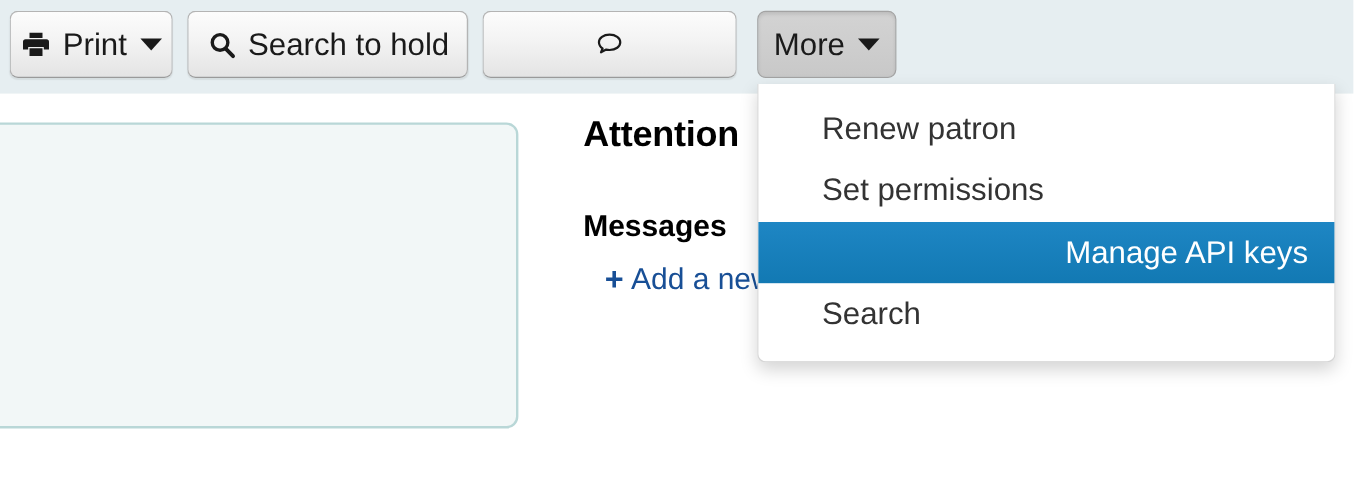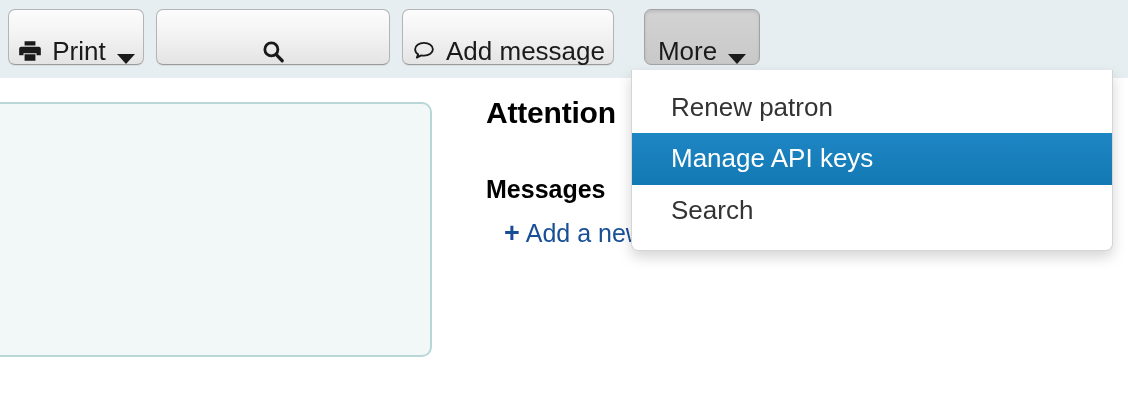--- a/index.html
+++ b/index.html
@@ -34,21 +34,21 @@
     background: #e6eef1;
     box-sizing: border-box;
   }
 
   .btn {
     position: absolute;
     top: 9px;
     height: 56px;
     box-sizing: border-box;
     display: flex;
-    align-items: flex-end;
+    align-items: center;
     justify-content: center;
     gap: 9px;
     padding: 0 18px;
     border: 1px solid #b4b4b4;
     border-bottom-color: #9a9a9a;
     border-radius: 7px;
     background: linear-gradient(to bottom, #fcfcfc 0%, #f3f3f3 45%, #e4e4e4 100%);
     color: #1a1a1a;
     font-size: 26px;
     line-height: 1;
@@ -61,21 +61,21 @@
 
   .btn.active {
     background: linear-gradient(to bottom, #d3d3d3 0%, #cdcdcd 60%, #c8c8c8 100%);
     border-color: #a3a3a3;
     box-shadow: inset 0 2px 3px rgba(0,0,0,0.10);
   }
 
   #btn-print      { left: 8px;   width: 136px; }
   #btn-search     { left: 156px; width: 234px; }
   #btn-addmsg     { left: 402px; width: 212px; }
-  #btn-more       { left: 631px; width: 116px; margin-left: 13px; }
+  #btn-more       { left: 631px; width: 116px; }
 
   .caret {
     width: 0; height: 0;
     border-left: 9px solid transparent;
     border-right: 9px solid transparent;
     border-top: 10px solid #1a1a1a;
     display: inline-block;
     margin-left: 2px;
   }
 
@@ -142,32 +142,33 @@
     background: #ffffff;
     border: 1px solid #d5d5d5;
     border-top: none;
     border-radius: 0 0 7px 7px;
     box-shadow: 0 6px 14px rgba(0,0,0,0.17);
     padding: 12px 0 14px 0;
     box-sizing: border-box;
   }
   .menu-item {
     display: block;
-    padding: 9px 22px 9px 39px;
+    padding: 9px 22px 9px 53px;
     font-size: 26px;
     line-height: 1.28;
     color: #333333;
     text-decoration: none;
     white-space: nowrap;
     cursor: pointer;
     box-sizing: border-box;
   }
   .menu-item.highlight {
     background: linear-gradient(to bottom, #1e86c4 0%, #1279b3 100%);
     color: #ffffff;
+    text-align: right;
   }
   .menu-item.disabled {
     color: #8d8d8d;
     cursor: default;
   }
 </style>
 </head>
 <body>
 
 <div id="screen">
@@ -184,29 +185,29 @@
       <span class="caret"></span>
     </div>
 
     <div class="btn" id="btn-search">
       <span class="gicon">
         <svg width="26" height="26" viewBox="0 0 24 24" aria-hidden="true">
           <circle cx="10.5" cy="10.5" r="6" fill="none" stroke="#1a1a1a" stroke-width="2.6"></circle>
           <line x1="15" y1="15.4" x2="20.5" y2="21" stroke="#1a1a1a" stroke-width="3" stroke-linecap="round"></line>
         </svg>
       </span>
+      <span class="lbl">Search to hold</span>
     </div>
 
     <div class="btn" id="btn-addmsg">
       <span class="gicon">
         <svg width="26" height="26" viewBox="0 0 24 24" aria-hidden="true">
           <path d="M12 4.5c4.7 0 8.2 2.6 8.2 5.9s-3.5 5.9-8.2 5.9c-.9 0-1.8-.1-2.6-.3l-4 2.1 1.2-3A5.6 5.6 0 0 1 3.8 10.4C3.8 7.1 7.3 4.5 12 4.5z" fill="none" stroke="#1a1a1a" stroke-width="1.7" stroke-linejoin="round"></path>
         </svg>
       </span>
-      <span class="lbl">Add message</span>
     </div>
 
     <div class="btn active" id="btn-more">
       <span class="lbl">More</span>
       <span class="caret"></span>
     </div>
   </div>
 
   <div class="left-panel"></div>
 
@@ -214,17 +215,18 @@
     <h2 class="h-attention">Attention</h2>
     <h3 class="h-messages">Messages</h3>
     <a class="add-link" href="#">
       <span class="plus">+</span>
       <span>Add a new message</span>
     </a>
   </div>
 
   <div class="dropdown">
     <a class="menu-item" href="#">Renew patron</a>
+    <a class="menu-item" href="#">Set permissions</a>
     <a class="menu-item highlight" href="#">Manage API keys</a>
     <a class="menu-item" href="#">Search</a>
   </div>
 
 </div>
 
 </body></html>

